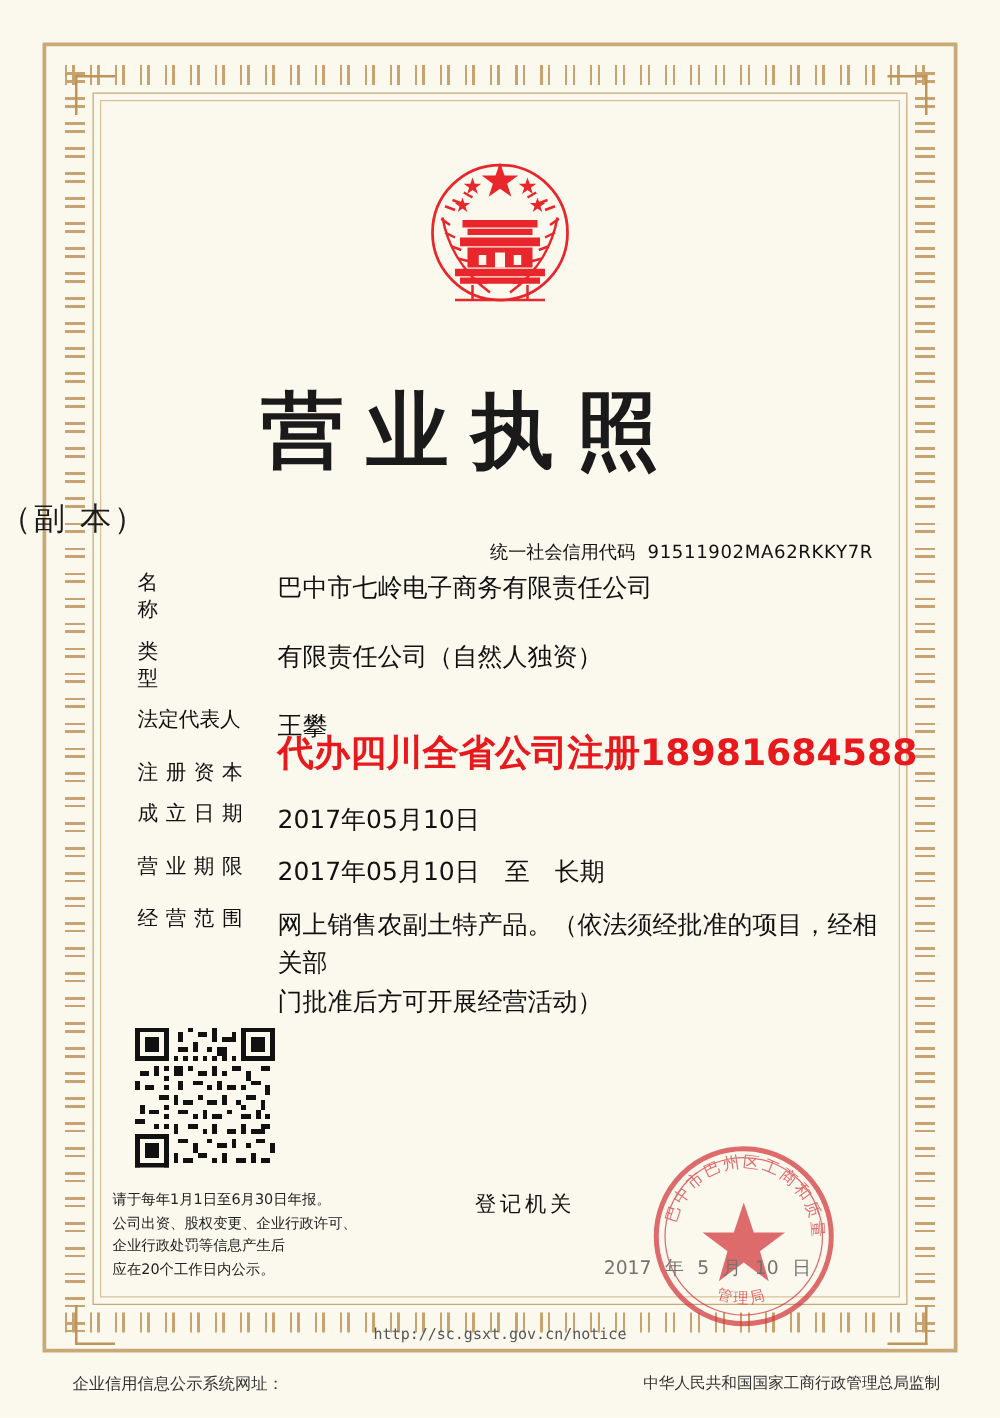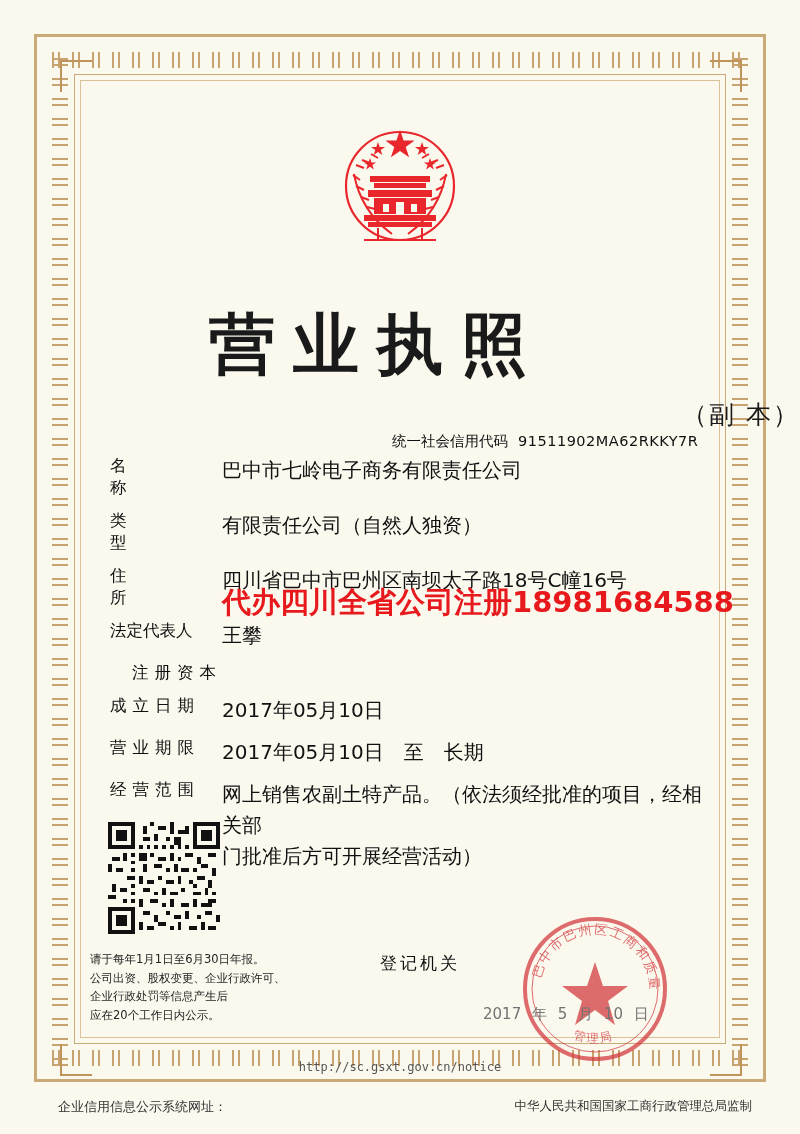--- a/index.html
+++ b/index.html
@@ -90,21 +90,21 @@
     font-size: 66px;
     font-weight: bold;
     letter-spacing: 18px;
     text-indent: 18px;
     color: #1a1a1a;
   }
   .sub-title {
     position: absolute;
     left: 0; top: 398px;
     width: 800px;
-    text-align: right;
+    text-align: left;
     font-family: "DejaVu Serif", "Liberation Serif", serif;
     font-size: 25px;
     color: #1a1a1a;
     letter-spacing: 2px;
   }
 
   
   .credit-line {
     position: absolute;
     left: 392px; top: 432px;
@@ -144,21 +144,21 @@
     color: #111;
     line-height: 1.55;
     font-family: "DejaVu Sans", "Liberation Sans", sans-serif;
   }
   .value .scope-l2 { display: block; }
 
   .label.l-name   { letter-spacing: 26px; }
   .label.l-type   { letter-spacing: 26px; }
   .label.l-addr   { letter-spacing: 26px; }
   .label.l-legal  { letter-spacing: 0px; }
-  .label.l-cap    { letter-spacing: 6px; text-align: right; }
+  .label.l-cap    { letter-spacing: 6px; }
   .label.l-est    { letter-spacing: 6px; }
   .label.l-term   { letter-spacing: 6px; }
   .label.l-scope  { letter-spacing: 6px; }
 
   
   .watermark-text {
     position: absolute;
     left: 222px; top: 583px;
     font-size: 29px;
     font-weight: bold;
@@ -307,24 +307,20 @@
   </div>
 
   <div class="fields">
     <div class="row">
       <div class="label l-name">名　　称</div>
       <div class="value">巴中市七岭电子商务有限责任公司</div>
     </div>
     <div class="row">
       <div class="label l-type">类　　型</div>
       <div class="value">有限责任公司（自然人独资）</div>
-    </div>
-    <div class="row">
-      <div class="label l-addr">住　　所</div>
-      <div class="value">四川省巴中市巴州区南坝太子路18号C幢16号</div>
     </div>
     <div class="row">
       <div class="label l-legal">法定代表人</div>
       <div class="value">王攀</div>
     </div>
     <div class="row">
       <div class="label l-cap">注册资本</div>
       <div class="value"></div>
     </div>
     <div class="row">

